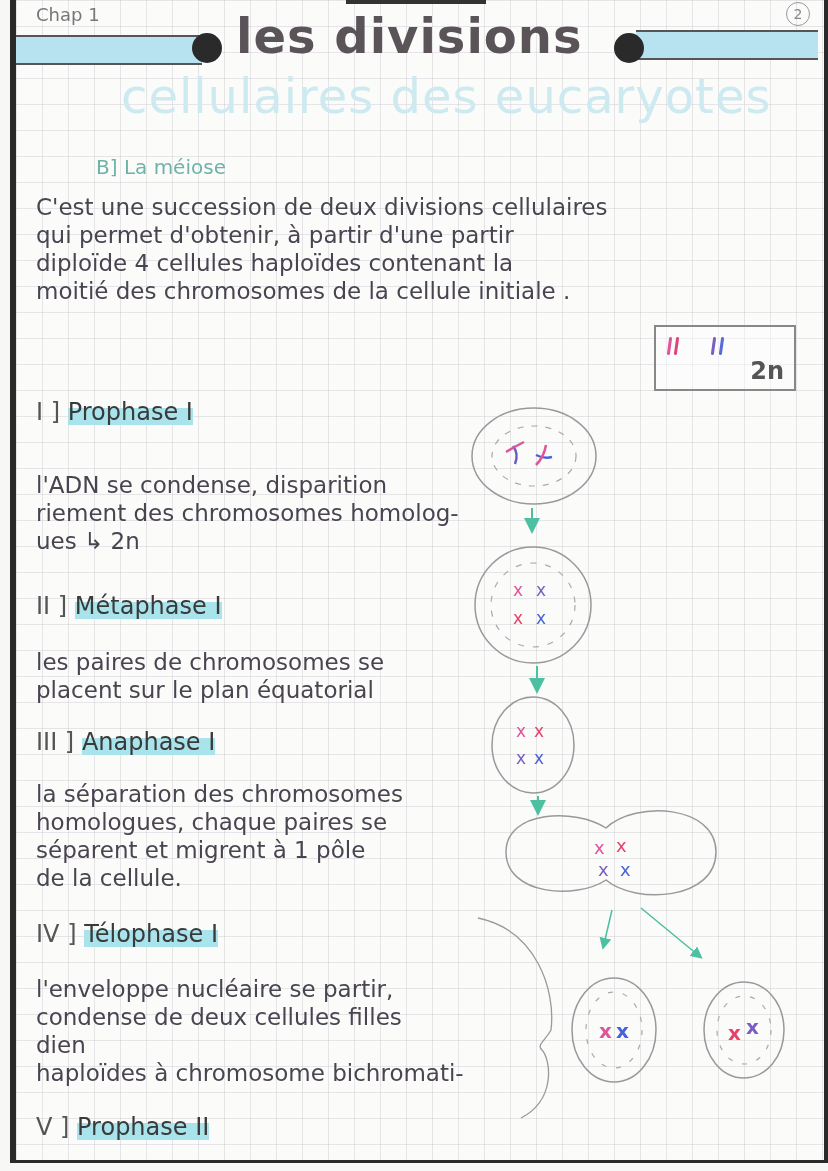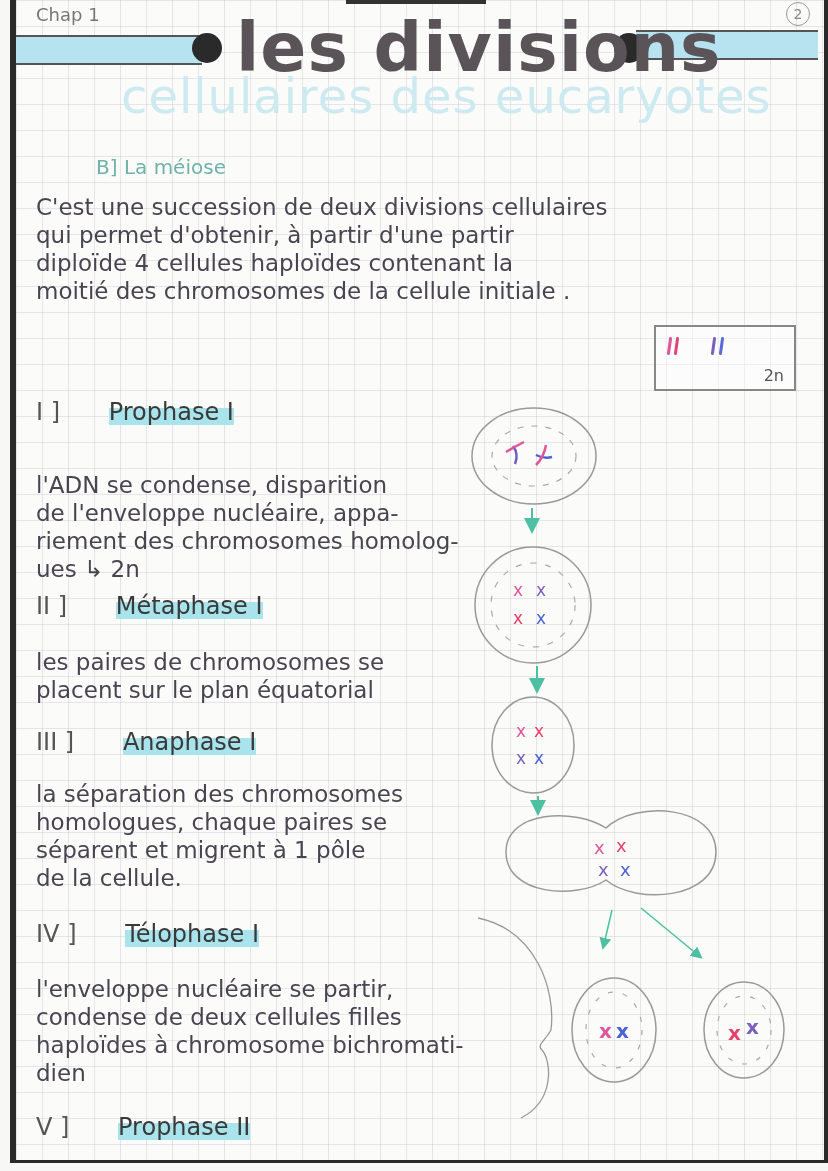--- a/index.html
+++ b/index.html
@@ -23,32 +23,32 @@
   .top-line { position:absolute; left:330px; top:0; width:140px; height:4px; background:#333; }
   .abs { position:absolute; }
   .chap { left:20px; top:4px; font-size:18px; color:#777; }
   .pagenum { right:14px; top:2px; width:22px; height:22px; border:1.5px solid #999; border-radius:50%; font-size:14px; color:#888; text-align:center; line-height:22px; }
   .band { height:26px; background:#b6e3ef; border-top:2px solid #555; border-bottom:2px solid #555; }
   .band-left { left:0; top:35px; width:186px; }
   .band-right { left:620px; top:30px; width:182px; }
   .dot { width:30px; height:30px; border-radius:50%; background:#2a2a2a; }
   .dot-left { left:176px; top:33px; }
   .dot-right { left:598px; top:33px; }
-  .title { left:220px; top:8px; font-size:68px; font-weight:bold; color:#5a5458; letter-spacing:1px; font-family:"DejaVu Sans", sans-serif; }
+  .title { left:220px; top:8px; font-size:48px; font-weight:bold; color:#5a5458; letter-spacing:1px; font-family:"DejaVu Sans", sans-serif; }
   .subtitle { left:68px; top:68px; font-size:48px; color:#cdeaf0; letter-spacing:1px;margin-left:37px; }
   .section-b { left:80px; top:155px; font-size:20px; color:#6fb3a8; }
-  .hl { background:linear-gradient(to bottom, transparent 35%, #a9e4ec 35%, #a9e4ec 95%, transparent 95%);margin-left:41px; }
+  .hl { background:linear-gradient(to bottom, transparent 35%, #a9e4ec 35%, #a9e4ec 95%, transparent 95%); }
   .para { left:20px; font-size:23px; line-height:28px; color:#4a4450; font-family:"DejaVu Sans", sans-serif; }
   .intro { top:193px; width:770px; }
   .line { display:block; white-space:nowrap; }
   .heading { font-size:24px; color:#555; }
   .heading .name { color:#3a3a3a; }
   .box { left:638px; top:325px; width:138px; height:62px; border:2px solid #888; background:rgba(255,255,255,0.4); }
   .bar { position:absolute; width:3px; height:18px; border-radius:2px; transform:rotate(8deg); }
-  .box-label { position:absolute; right:10px; bottom:4px; font-size:16px; color:#555; }
+  .box-label { position:absolute; right:10px; bottom:4px; font-size:24px; color:#555;font-weight:bold; }
   svg text { font-family:"DejaVu Sans", sans-serif; }
 </style>
 </head>
 <body>
 
 <div class="page">
   <div class="abs top-line"></div>
 
   <div class="abs chap">Chap 1</div>
   <div class="abs pagenum">2</div>
@@ -76,21 +76,20 @@
     <div class="bar" style="left:64px;top:10px;background:#5a6ad8;"></div>
     <div class="box-label">2n</div>
   </div>
 
   <div class="abs para heading" style="top:398px;">
     <span>I ]</span>
     <span class="name hl">Prophase I</span>
   </div>
   <div class="abs para" style="top:471px;">
     <span class="line">l'ADN se condense, disparition</span>
-    <span class="line">de l'enveloppe nucléaire, appa-</span>
     <span class="line">riement des chromosomes homolog-</span>
     <span class="line">ues            ↳ 2n</span>
   </div>
 
   <div class="abs para heading" style="top:592px;">
     <span>II ]</span>
     <span class="name hl">Métaphase I</span>
   </div>
   <div class="abs para" style="top:648px;">
     <span class="line">les paires de chromosomes se</span>
@@ -108,22 +107,22 @@
     <span class="line">de la cellule.</span>
   </div>
 
   <div class="abs para heading" style="top:920px;">
     <span>IV ]</span>
     <span class="name hl">Télophase I</span>
   </div>
   <div class="abs para" style="top:975px;">
     <span class="line">l'enveloppe nucléaire se partir,</span>
     <span class="line">condense de deux cellules filles</span>
+    <span class="line">dien</span>
     <span class="line">haploïdes à chromosome bichromati-</span>
-    <span class="line">dien</span>
   </div>
 
   <div class="abs para heading" style="top:1113px;">
     <span>V ]</span>
     <span class="name hl">Prophase II</span>
   </div>
 
   <svg class="abs" style="left:0;top:0;" width="808" height="1160">
     <defs>
       <marker id="ah" markerWidth="8" markerHeight="8" refX="4" refY="4" orient="auto">

